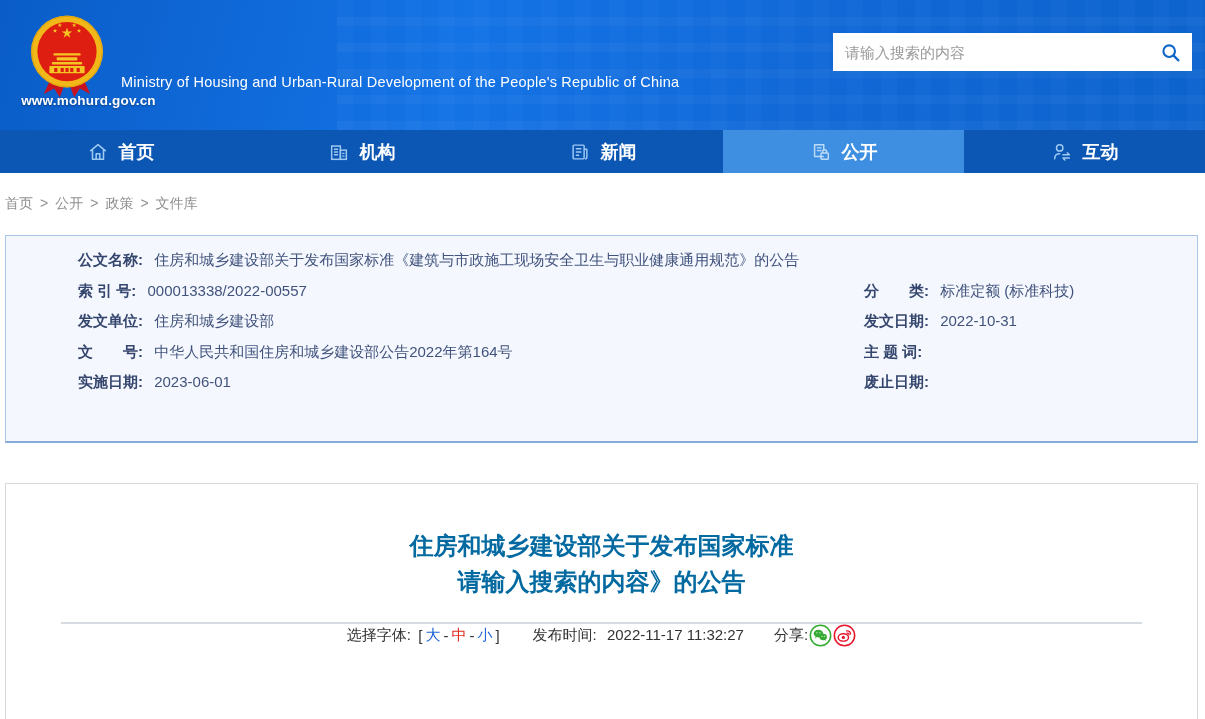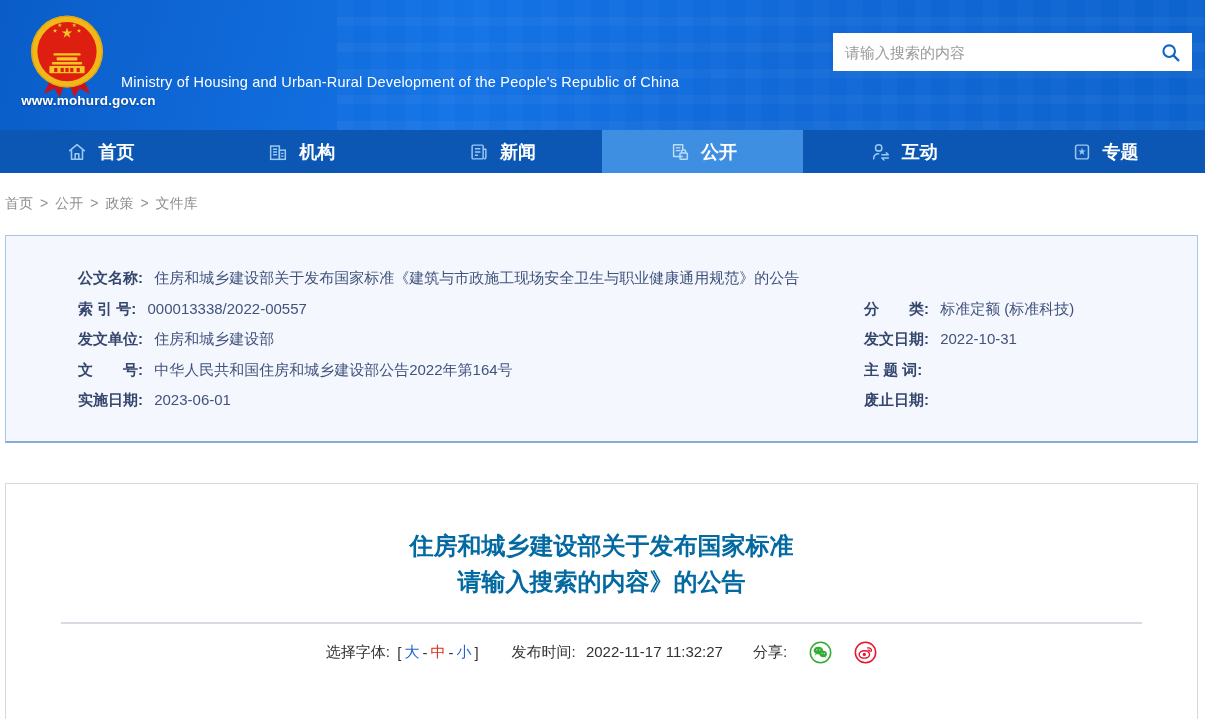--- a/index.html
+++ b/index.html
@@ -71,50 +71,50 @@
   .breadcrumb {
     position:absolute; top:195px; left:5px; font-size:14px; color:#8f8f8f;
   }
   .breadcrumb a, .breadcrumb span { color:#8f8f8f; }
   .breadcrumb .sep { margin:0 7px; }
 
   
   .meta-box {
     position:absolute; top:235px; left:5px; width:1193px; height:208px;
     background:#f4f7fd; border:1px solid #a9c5e8; border-bottom:2px solid #86add9;
-    padding:33px 20px 0 72px; font-size:15px; line-height:18px;
+    padding:15px 20px 0 72px; font-size:15px; line-height:18px;
   }
   .meta-row { display:flex; margin-bottom:12.5px; }
   .meta-cell-left { width:786px; flex:none; }
   .meta-cell-right { flex:1; }
   .meta-label { font-weight:bold; color:#35466e; white-space:pre; }
   .meta-value { color:#41537d; margin-left:7px; }
 
   
   .article-card {
     position:absolute; top:483px; left:5px; width:1193px; height:236px;
     background:#fff; border:1px solid #d9d9d9; border-bottom:none;
   }
   .article-title {
     margin-top:44px; text-align:center;
     font-size:24px; font-weight:bold; color:#0369a1; line-height:36px;
   }
   .title-divider { width:1081px; height:2px; background:#d7dbe2; margin:22px auto 0; }
   .toolbar {
-    margin-top:17px; display:flex; justify-content:center; align-items:center;
+    display:flex; justify-content:center; align-items:center;
     font-size:15px; color:#333;
   }
   .toolbar .lbl { color:#333; }
   .toolbar .bracket, .toolbar .dash { color:#333; margin:0 3px; }
   .font-opt { font-weight:normal; }
   .font-large, .font-small { color:#2063d8; }
   .font-medium { color:#e02a1c; }
   .publish-group { margin-left:30px; }
   .publish-value { margin-left:6px; }
-  .share-group { margin-left:30px; display:flex; align-items:center; gap:22px; }
+  .share-group { margin-left:30px; display:flex; align-items:center; gap:1px; }
   .share-btn { display:flex; align-items:center; }
 </style>
 </head>
 <body>
 
 <header class="header">
   <svg class="emblem" viewBox="0 0 100 110">
     <path d="M30 80 L21 100 L34 93 L41 104 L48 85 Z" fill="#c6131f"></path>
     <path d="M70 80 L79 100 L66 93 L59 104 L52 85 Z" fill="#c6131f"></path>
     <circle cx="50" cy="47" r="45" fill="#f2b718"></circle>
@@ -199,29 +199,20 @@
     <span class="nav-icon">
       <svg width="22" height="22" viewBox="0 0 24 24" fill="none" stroke="#9ec9f3" stroke-width="1.6" stroke-linecap="round" stroke-linejoin="round">
         <circle cx="9.5" cy="7.5" r="3.5"></circle>
         <path d="M4 19.5 C4 15.5 6.6 13.8 9.5 13.8"></path>
         <path d="M13 15 H20 L17.8 12.8"></path>
         <path d="M20 18.5 H13 L15.2 20.7"></path>
       </svg>
     </span>
     <span class="nav-label">互动</span>
   </a>
-  <a class="nav-item">
-    <span class="nav-icon">
-      <svg width="22" height="22" viewBox="0 0 24 24" fill="none" stroke="#9ec9f3" stroke-width="1.6">
-        <rect x="5" y="4.5" width="14" height="15" rx="2"></rect>
-        <path transform="translate(12,11.6) scale(4.4)" stroke="none" fill="#9ec9f3" d="M0 -1 L0.2245 -0.309 L0.9511 -0.309 L0.3633 0.118 L0.5878 0.809 L0 0.382 L-0.5878 0.809 L-0.3633 0.118 L-0.9511 -0.309 L-0.2245 -0.309 Z"></path>
-      </svg>
-    </span>
-    <span class="nav-label">专题</span>
-  </a>
 </nav>
 
 <div class="breadcrumb">
   <a>首页</a><span class="sep">&gt;</span><a>公开</a><span class="sep">&gt;</span><a>政策</a><span class="sep">&gt;</span><span>文件库</span>
 </div>
 
 <section class="meta-box">
   <div class="meta-row">
     <div>
       <span class="meta-label">公文名称:</span>

